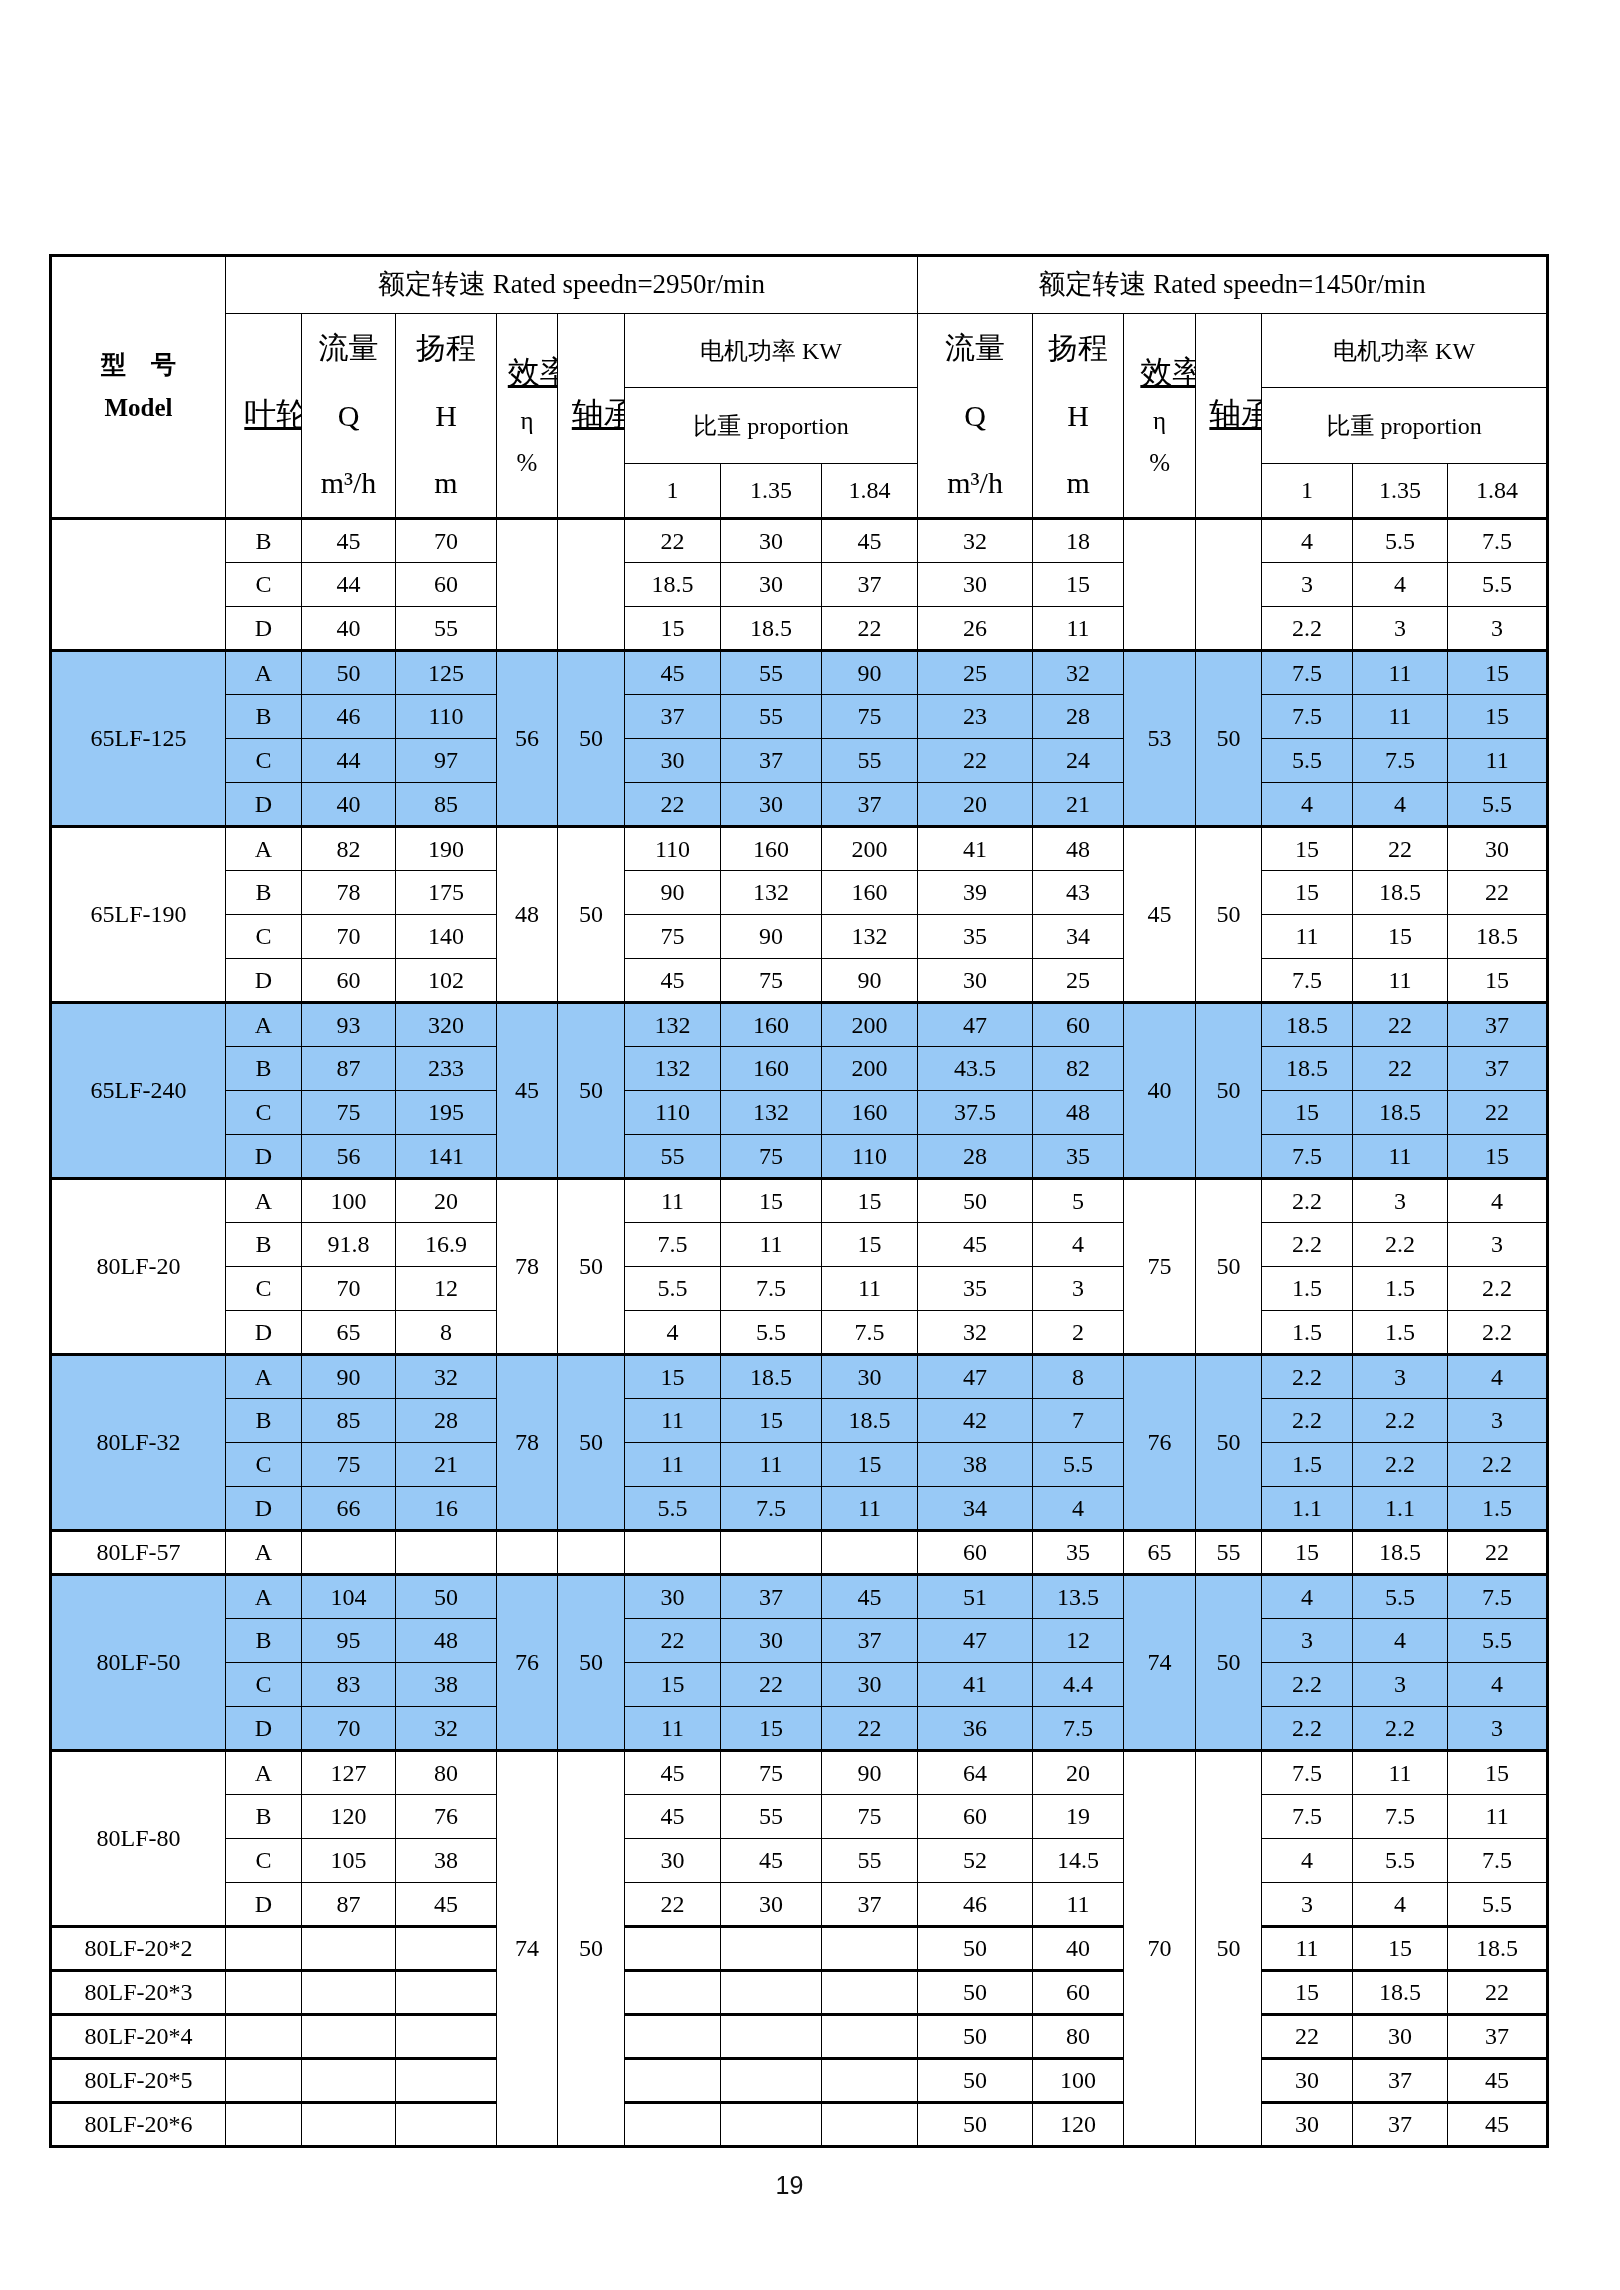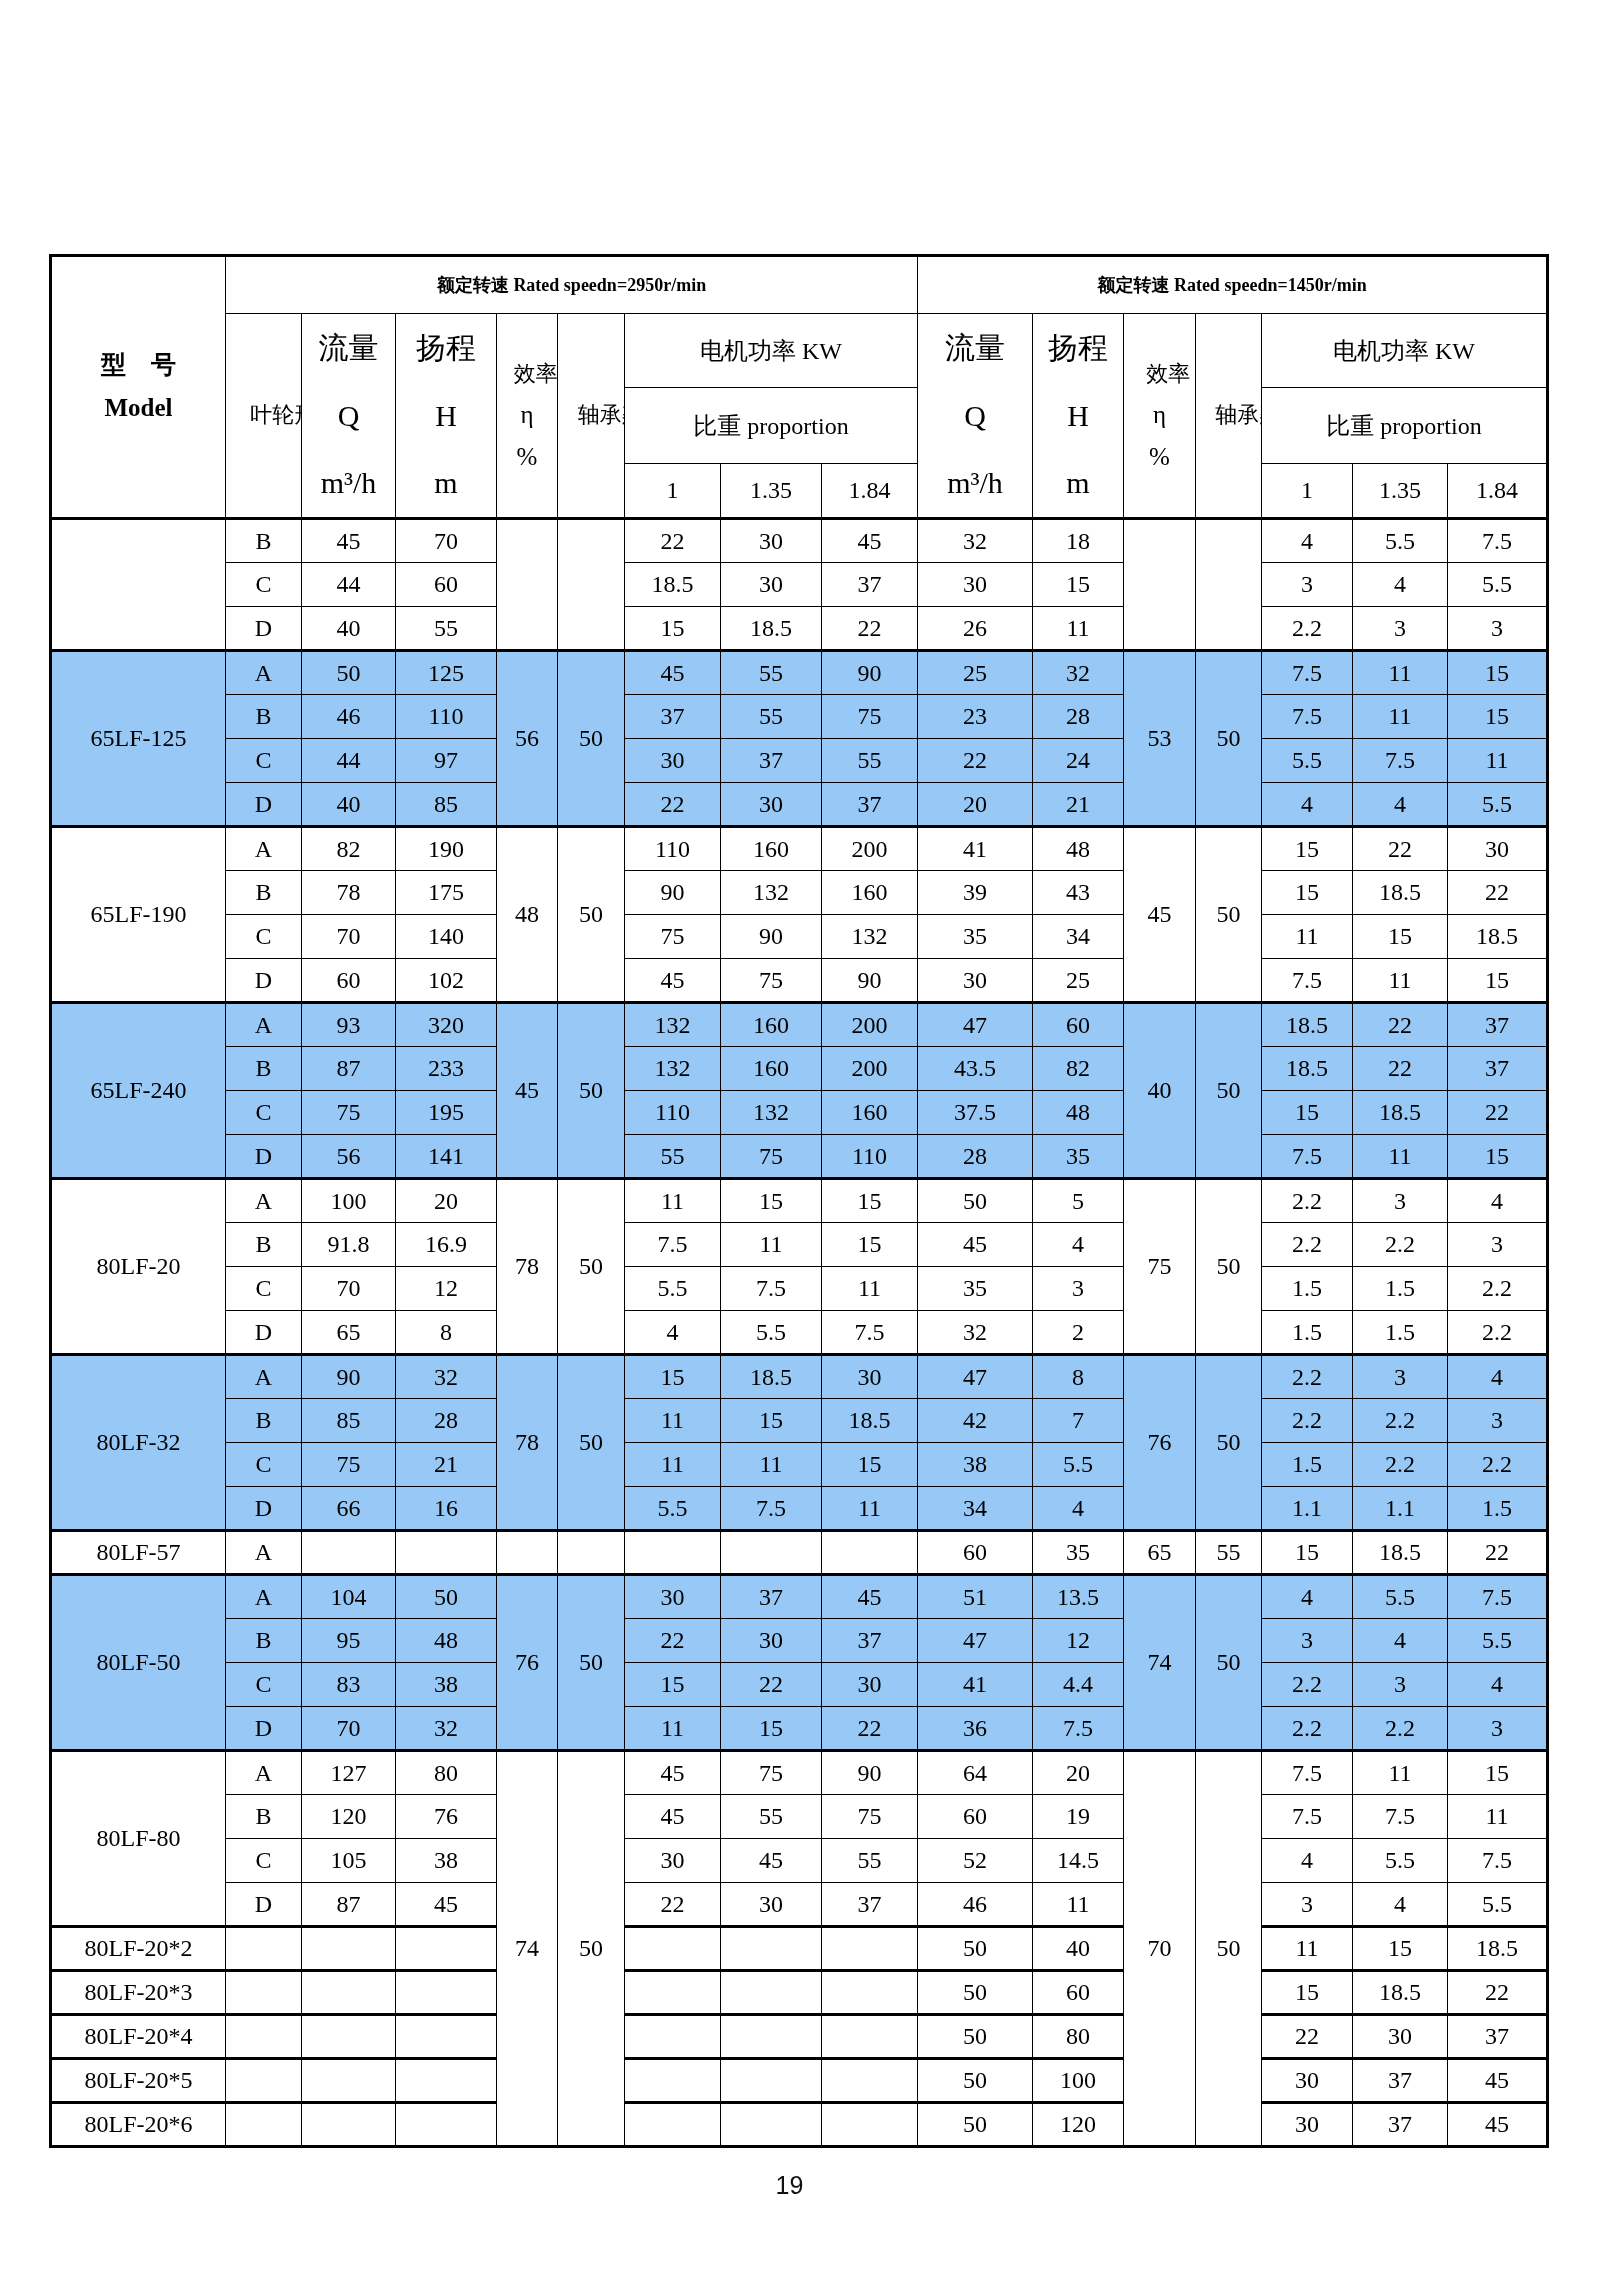--- a/index.html
+++ b/index.html
@@ -19,26 +19,26 @@
   .spec th, .spec td {
     border:1.8px solid #000;
     text-align:center; vertical-align:middle;
     padding:0; margin:0;
     font-weight:normal;
     font-size:24px; line-height:1.25;
     overflow:hidden;
     white-space:nowrap;
   }
   thead tr.h1 th { height:56px; }
-  thead tr.h1 th.grp { font-weight:bold; font-size:18px; }
+  thead tr.h1 th.grp { font-weight:normal; font-size:27px; }
   thead tr.h2 th { height:63px; }
   thead tr.h3 th { height:64px; }
   thead tr.h4 th { height:45px; }
   thead th.model-h { font-size:25px; line-height:1.7;font-weight:bold; }
-  .vcjk { display:inline-block; width:1.2em; word-break:break-all; line-height:1.68; font-size:22px; }
+  .vcjk { display:inline-block; width:1.2em; word-break:break-all; line-height:1.68; font-size:32px;text-decoration:underline; }
   .hline3 div { line-height:2.25; font-size:30px; }
   .effcol div { line-height:1.68; font-size:25px; }
   tbody tr { height:44px; }
   tbody tr.bs td { border-top-width:3.6px; }
   tbody tr.hl td { background:#98c9f6; }
   .page-num {
     position:absolute; left:761px; top:2171px; width:57px;
     text-align:center;
     font-family:"Liberation Sans","DejaVu Sans",sans-serif;
     font-size:25px; color:#111;

